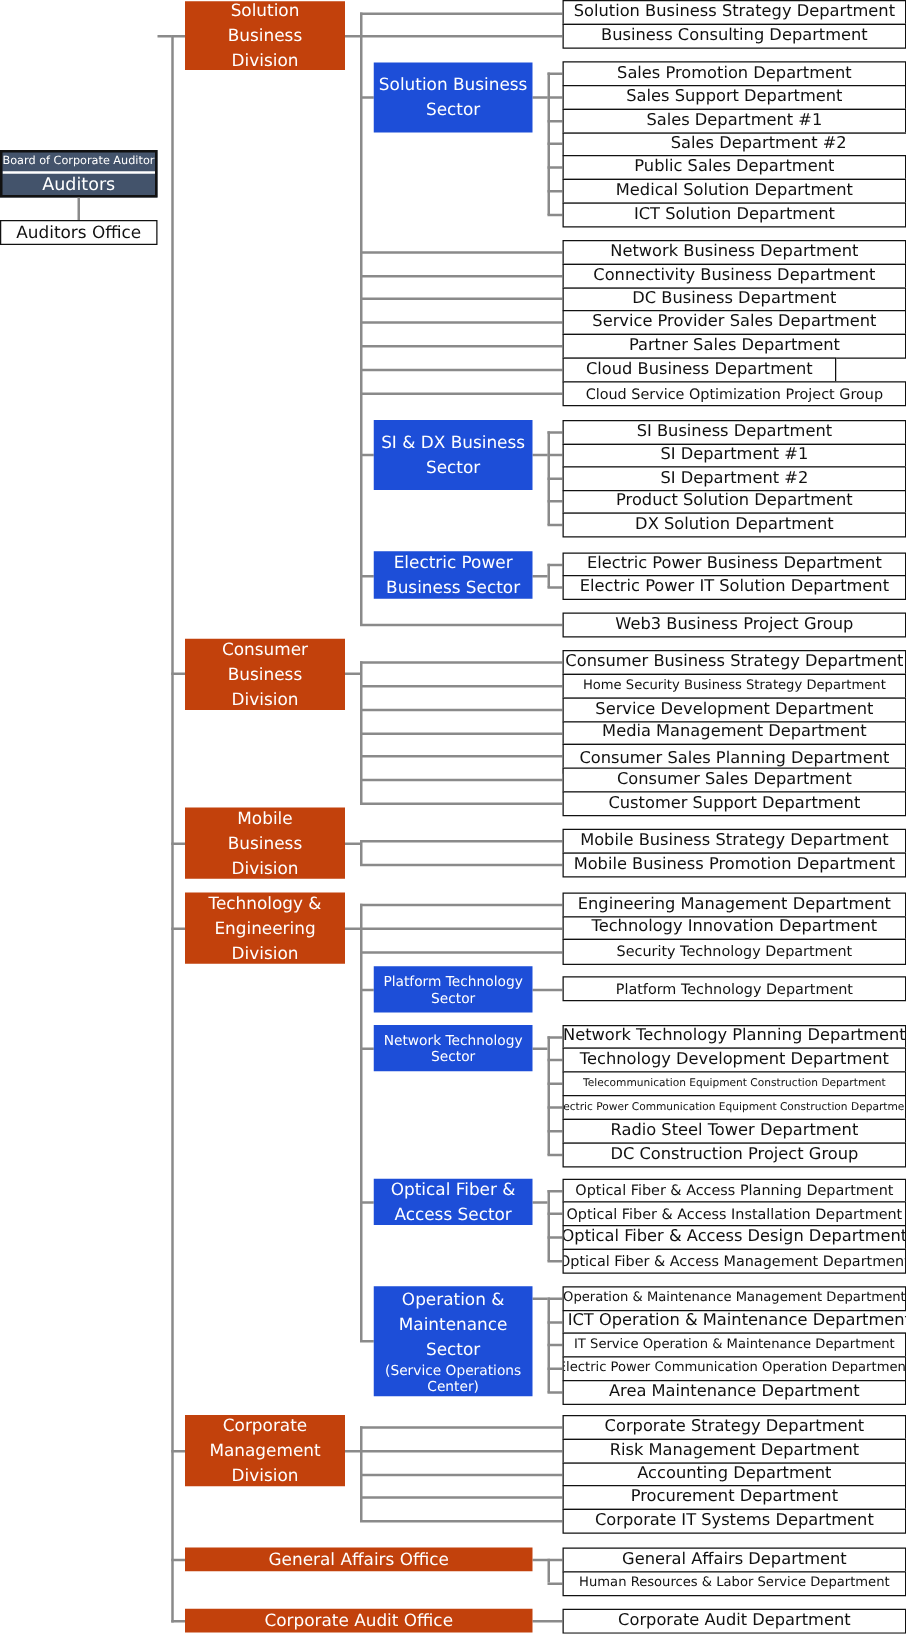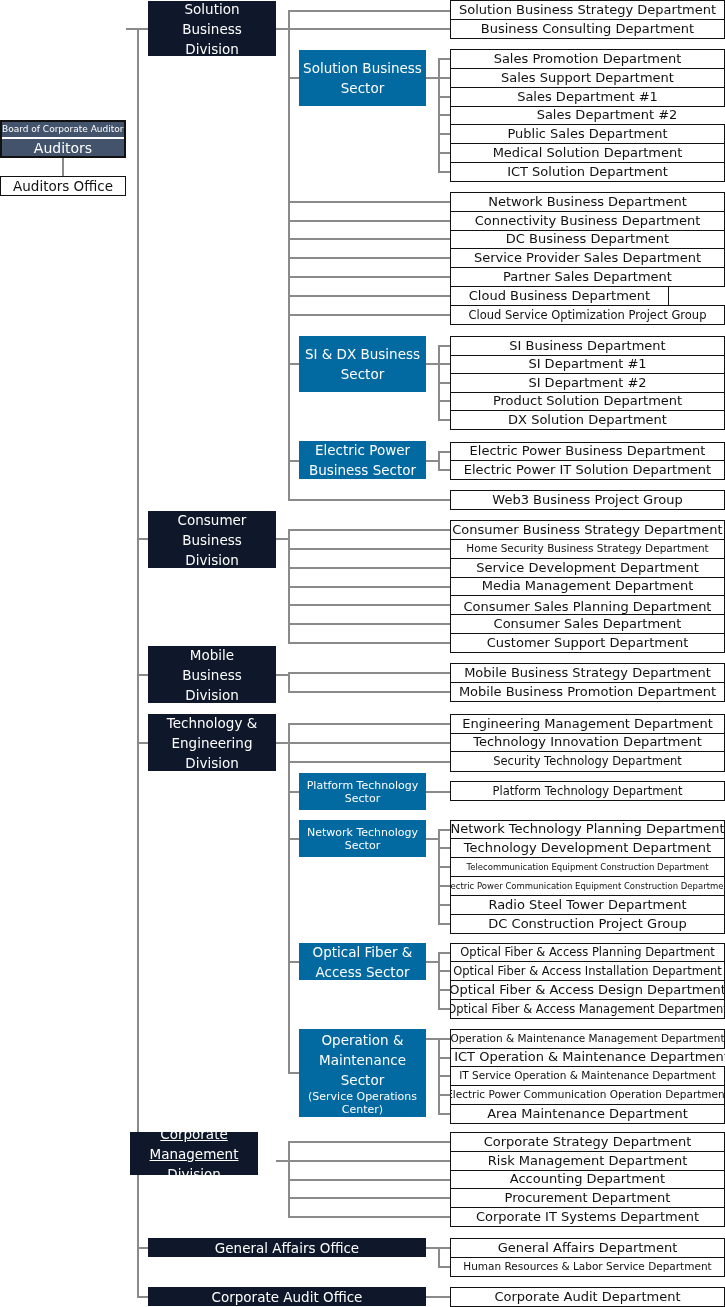--- a/index.html
+++ b/index.html
@@ -2,22 +2,22 @@
 <html><head>
 <meta charset="utf-8">
 <style>
   html, body { margin:0; padding:0; background:#ffffff; }
   body { width:725px; height:1307px; position:relative; overflow:hidden;
          font-family:"DejaVu Sans", "Liberation Sans", sans-serif; }
   #chart { position:absolute; left:0; top:0; width:725px; height:1307px; }
   .box { position:absolute; box-sizing:border-box; display:flex; flex-direction:column;
          align-items:center; justify-content:center; text-align:center; line-height:1.25; overflow:hidden; white-space:nowrap; }
   .exec { background:#43536b; color:#fff; border:2px solid #111; }
-  .div  { background:#0f172a; color:#fff; font-size:13.5px; line-height:20px; }
-  .sec  { background:#0369a1; color:#fff; font-size:13.5px; line-height:20px; }
+  .div  { background:#c2410c; color:#fff; font-size:13.5px; line-height:20px; }
+  .sec  { background:#1d4ed8; color:#fff; font-size:13.5px; line-height:20px; }
   .dept { background:#fff; color:#111; border:1.5px solid #111; font-size:13px; }
   .dept.s12 { font-size:11.5px; }
   .dept.s11 { font-size:10.5px; }
   .dept.s9  { font-size:8.5px; }
   .line { position:absolute; background:#8a8a8a; }
   .exec .top { border-bottom:2px solid #fff; width:100%; text-align:center; }
   .small { font-size:11px; line-height:13px; }
 </style>
 </head>
 <body>
@@ -146,21 +146,21 @@
       <div class="box div" style="left: 148px; top: 646px; width: 128px; height: 57px;">
         <span>Mobile</span>
         <span>Business</span>
         <span>Division</span>
       </div>
       <div class="box div" style="left: 148px; top: 714px; width: 128px; height: 57px;">
         <span>Technology &amp;</span>
         <span>Engineering</span>
         <span>Division</span>
       </div>
-      <div class="box div" style="left: 130px; top: 1132px; width: 128px; height: 43px; text-decoration: underline;">
+      <div class="box div" style="left: 148px; top: 1132px; width: 128px; height: 57px;">
         <span>Corporate</span>
         <span>Management</span>
         <span>Division</span>
       </div>
       <div class="box div" style="left: 148px; top: 1238px; width: 278px; height: 19px;">
         <span>General Affairs Office</span>
       </div>
       <div class="box div" style="left: 148px; top: 1287px; width: 278px; height: 19px;">
         <span>Corporate Audit Office</span>
       </div>

